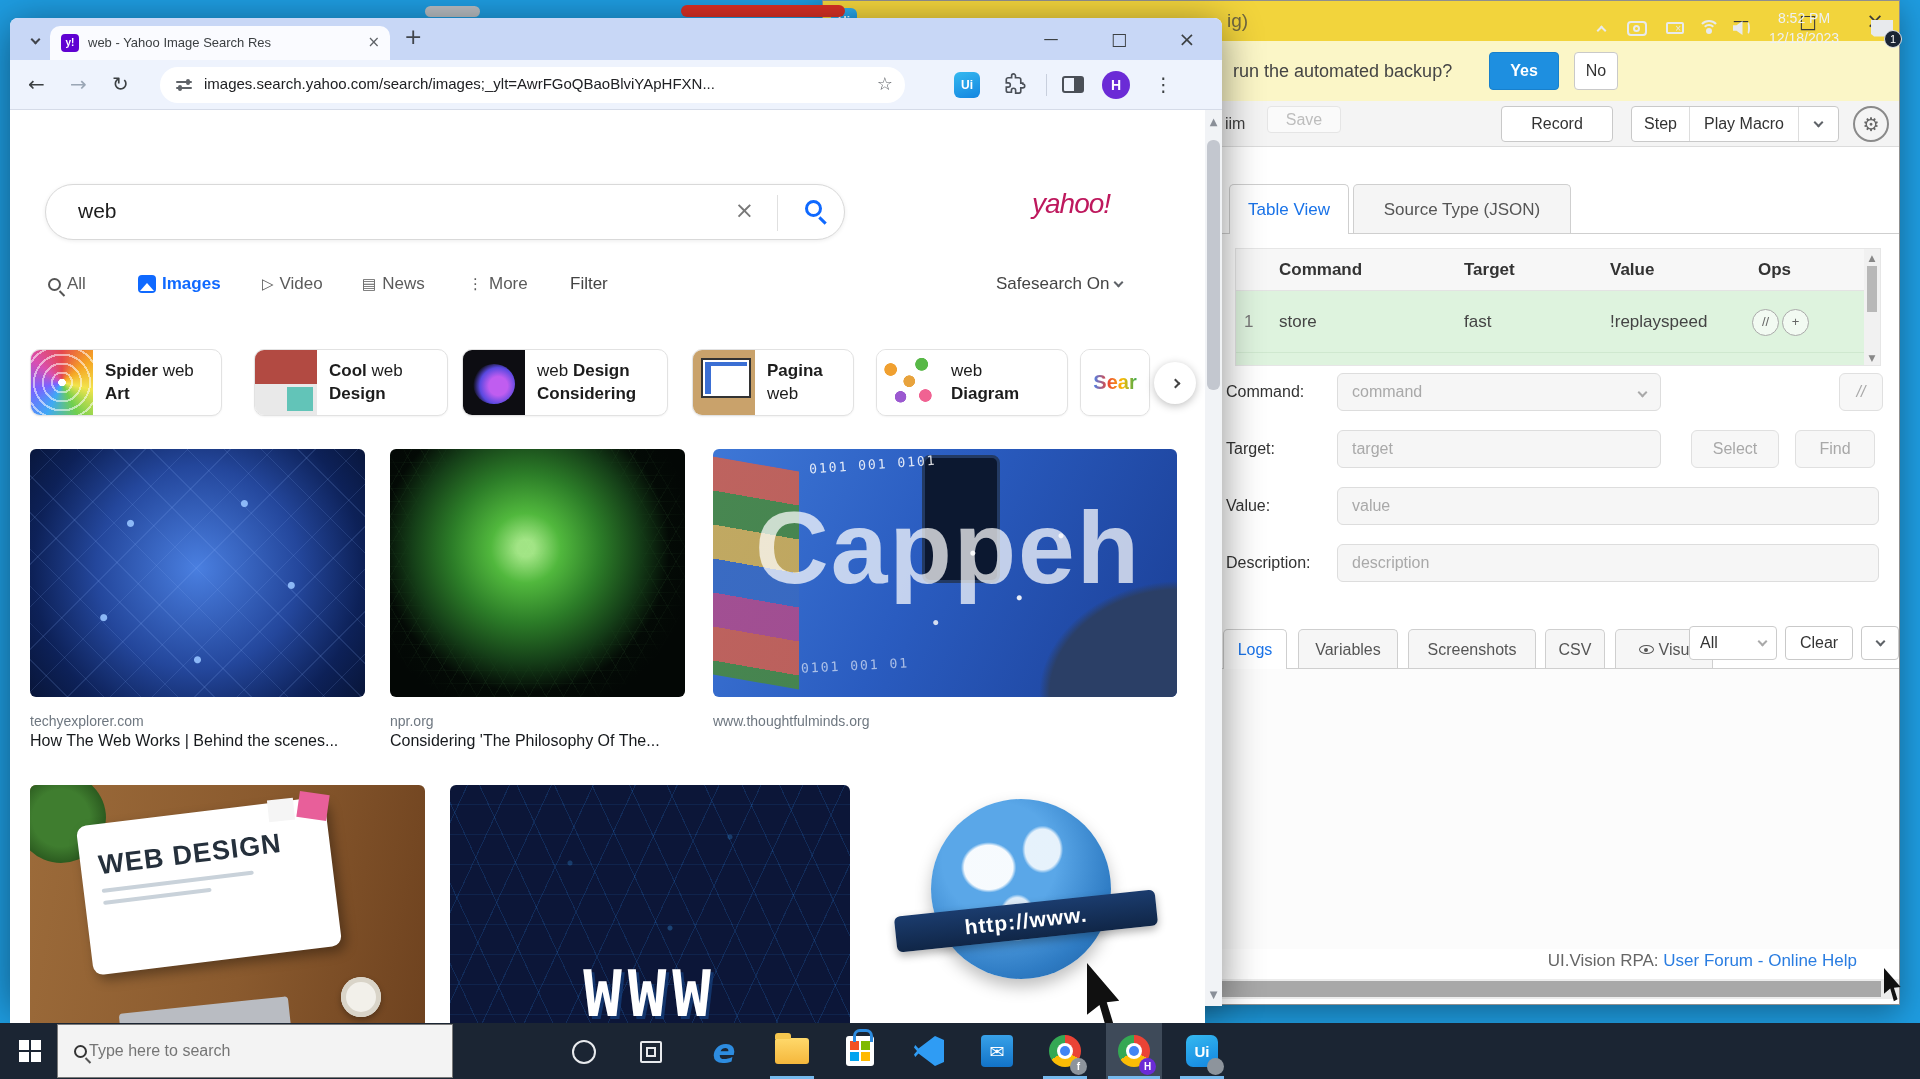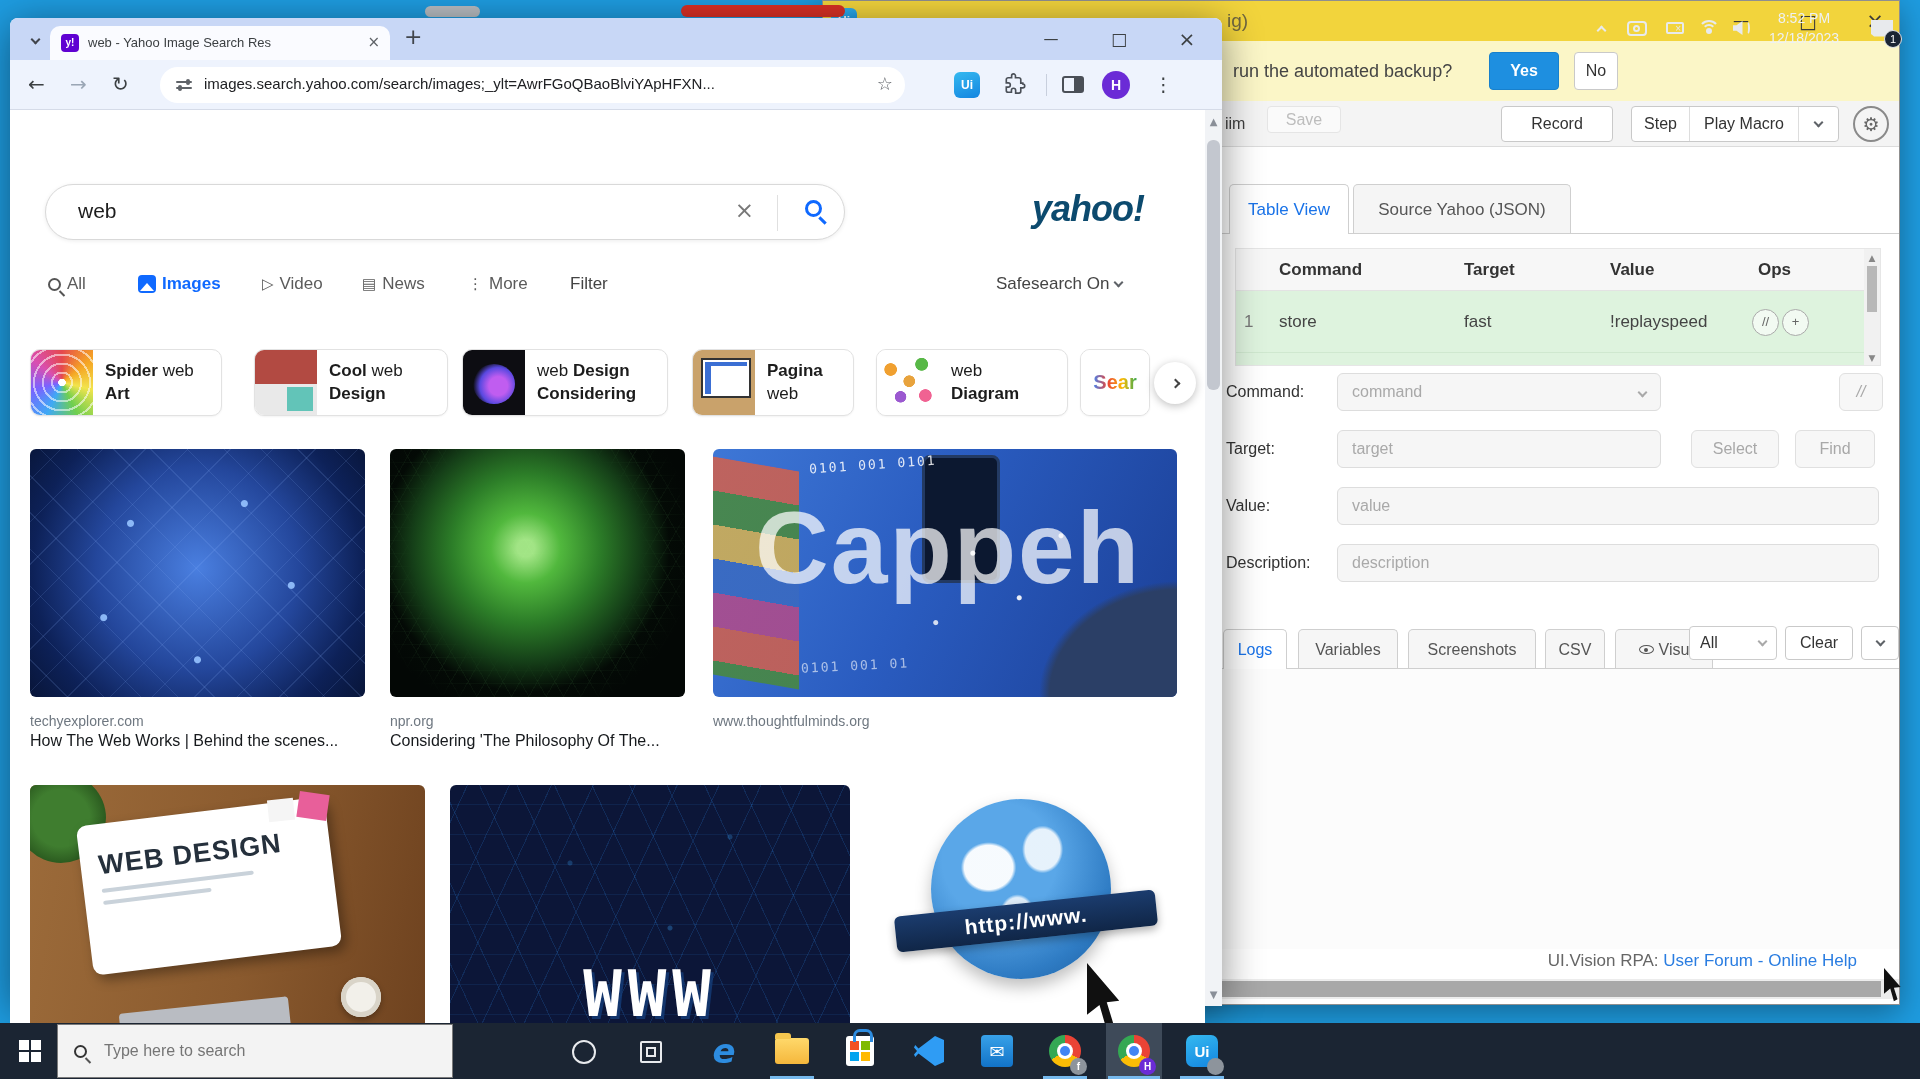--- a/index.html
+++ b/index.html
@@ -38,21 +38,21 @@
   .extU{width:26px;height:26px;border-radius:6px;background:linear-gradient(160deg,#35b9f0,#1385e0);color:#fff;font-weight:bold;font-size:12px;text-align:center;line-height:26px}
   .sidepanel{width:22px;height:17px;border:2px solid #4a4f57;border-radius:3px}
   .sidepanel i{position:absolute;right:0;top:0;width:8px;height:13px;background:#4a4f57}
   .avatarH{width:28px;height:28px;border-radius:50%;background:#6b2bd6;color:#fff;font-size:14px;font-weight:bold;text-align:center;line-height:28px}
   .c-page{left:0;top:104px;width:1195px;height:972px;background:#fff;overflow:hidden}
   .c-scroll{right:0;top:92px;width:17px;height:896px;background:#f1f3f6}
   .c-thumb{left:2px;top:30px;width:13px;height:250px;background:#c3c7cf;border-radius:6px}
   
   .y-pill{left:35px;top:62px;width:800px;height:56px;border:1px solid #d9d9d9;border-radius:28px;box-shadow:0 1px 4px rgba(0,0,0,.08);background:#fff}
   .y-query{left:32px;top:14px;font-size:21px;color:#1c1c1c;border:none;outline:none;width:520px;background:transparent}
-  .y-logo{font-style:italic;font-weight:bold;font-size:36px;color:#0c4a6e;letter-spacing:-1px}
+  .y-logo{font-style:italic;font-weight:normal;font-size:28px;color:#be185d;letter-spacing:-1px}
   .y-nav{font-size:17px;color:#5b5b5b}
   .y-nav .itm{position:absolute;top:0;display:flex;align-items:center;gap:6px;cursor:pointer}
   .y-active{color:#0f69ff;font-weight:bold}
   .imgsq{display:inline-block;width:18px;height:18px;background:#0f69ff;border-radius:4px;position:relative;overflow:hidden}
   .imgsq::after{content:"";position:absolute;left:2px;bottom:2px;border-left:7px solid transparent;border-right:7px solid transparent;border-bottom:8px solid #fff}
   .chip{position:absolute;top:0;height:67px;background:#fff;border:1px solid #e2e2e2;border-radius:10px;display:flex;overflow:hidden;box-shadow:0 1px 2px rgba(0,0,0,.05)}
   .chip .cimg{width:62px;height:100%;flex:none}
   .chip .ctxt{padding:10px 10px 0 12px;font-size:17px;line-height:1.35;color:#1c1c1c;white-space:nowrap}
   .ci1{background:radial-gradient(circle at 50% 50%,#fff 0 8%,transparent 9%),repeating-radial-gradient(circle at 50% 50%,rgba(255,255,255,.55) 0 2px,transparent 2px 9px),conic-gradient(#e5484d,#f5a524,#f2e44c,#6fcf4f,#3fa9f5,#7b61ff,#d94fb0,#e5484d)}
   .ci2{background:linear-gradient(180deg,#b24a42 0 52%,#e9e9e9 52%);position:relative}
@@ -118,21 +118,21 @@
   .btab{position:absolute;top:628px;height:40px;display:flex;align-items:center;justify-content:center;gap:5px;font-size:16px;border:1px solid #cfcfcf;border-bottom:none;border-radius:5px 5px 0 0}
   .btab.active{background:#fff;color:#1a73e8;z-index:2}
   .btab.idle{background:#f6f6f6;color:#555}
   .hscroll{left:0;top:978px;width:100%;height:20px;background:#ececec}
   .hthumb{left:0;top:2px;width:1058px;height:16px;background:#a8a8a8}
   
   .taskbar{left:0;top:1023px;width:1920px;height:56px;background:#1b2533;z-index:50}
   .tb-ico{position:absolute;top:0;width:48px;height:56px;display:flex;align-items:center;justify-content:center}
   .winlogo{display:grid;grid-template-columns:10px 10px;grid-template-rows:10px 10px;gap:2px}
   .winlogo i{background:#fff}
-  .tb-search{left:57px;top:1024px;width:396px;height:54px;background:#f3f3f3;border:1px solid #7a7a7a;display:flex;align-items:center;padding-left:16px;gap:17px}
+  .tb-search{left:57px;top:1024px;width:396px;height:54px;background:#f3f3f3;border:1px solid #7a7a7a;display:flex;align-items:center;padding-left:16px;gap:2px}
   .tb-search input{border:none;background:transparent;outline:none;font-size:16px;color:#3b3b3b;width:280px}
   .underline{position:absolute;top:1076px;height:3px;background:#76b9ed;z-index:51}
   .edgeE{font-size:34px;font-weight:bold;color:#2d8ce0;font-style:italic;font-family:"DejaVu Sans",sans-serif}
   .folder{width:34px;height:26px;background:linear-gradient(180deg,#ffd96b,#f5b73c);border-radius:3px;position:relative}
   .folder::before{content:"";position:absolute;left:0;top:-5px;width:16px;height:6px;background:#f5c64e;border-radius:3px 3px 0 0}
   .storebag{width:28px;height:30px;background:#fff;border-radius:3px;position:relative;display:grid;place-items:center}
   .storebag::before{content:"";position:absolute;top:-7px;left:7px;width:14px;height:10px;border:3px solid #2d8ce0;border-bottom:none;border-radius:7px 7px 0 0}
   .storegrid{display:grid;grid-template-columns:9px 9px;grid-template-rows:9px 9px;gap:2px}
   .storegrid i:nth-child(1){background:#f25022}.storegrid i:nth-child(2){background:#7fba00}
   .storegrid i:nth-child(3){background:#00a4ef}.storegrid i:nth-child(4){background:#ffb900}
@@ -191,21 +191,21 @@
         <div style="width:40px;display:flex;align-items:center;justify-content:center;border-left:1px solid #ddd">
             <span class="chev" style="margin-top:-3px"></span>
           </div>
       </div>
       <div class="abs" style="left:1030px;top:5px;width:36px;height:36px;border:2px solid #8a8a8a;border-radius:50%;display:flex;align-items:center;justify-content:center">
           <span class="glyph" style="font-size:19px;color:#666">⚙</span>
         </div>
     </div>
 
     <div class="vtab active" style="left:406px;width:120px">Table View</div>
-    <div class="vtab idle" style="left:530px;width:218px">Source Yahoo (JSON)</div>
+    <div class="vtab idle" style="left:530px;width:218px">Source Type (JSON)</div>
     <div class="abs" style="left:0;top:232px;width:100%;height:1px;background:#cfcfcf"></div>
 
     <div class="abs gridtable">
       <div class="g-head">
         <span class="g-cell" style="left:43px">Command</span>
         <span class="g-cell" style="left:228px">Target</span>
         <span class="g-cell" style="left:374px">Value</span>
         <span class="g-cell" style="left:522px">Ops</span>
       </div>
       <div class="g-row">

